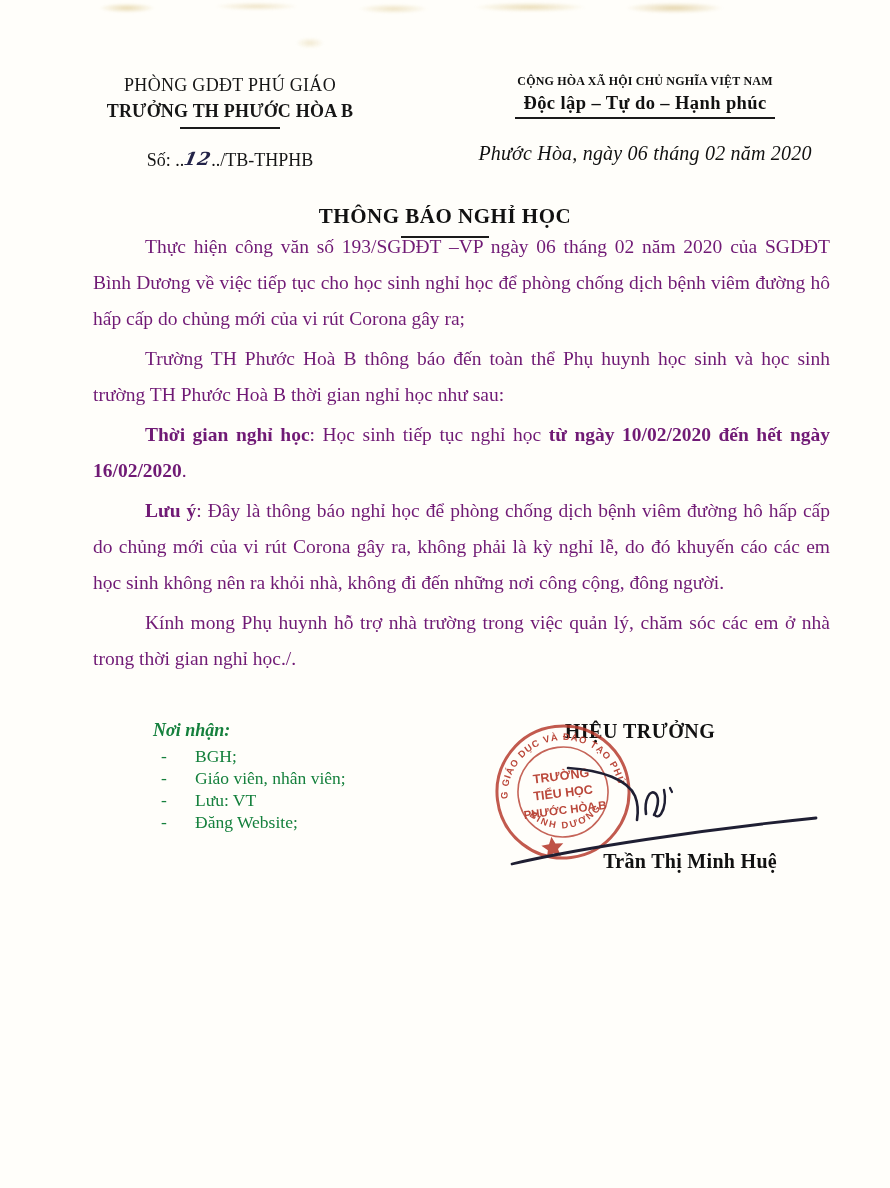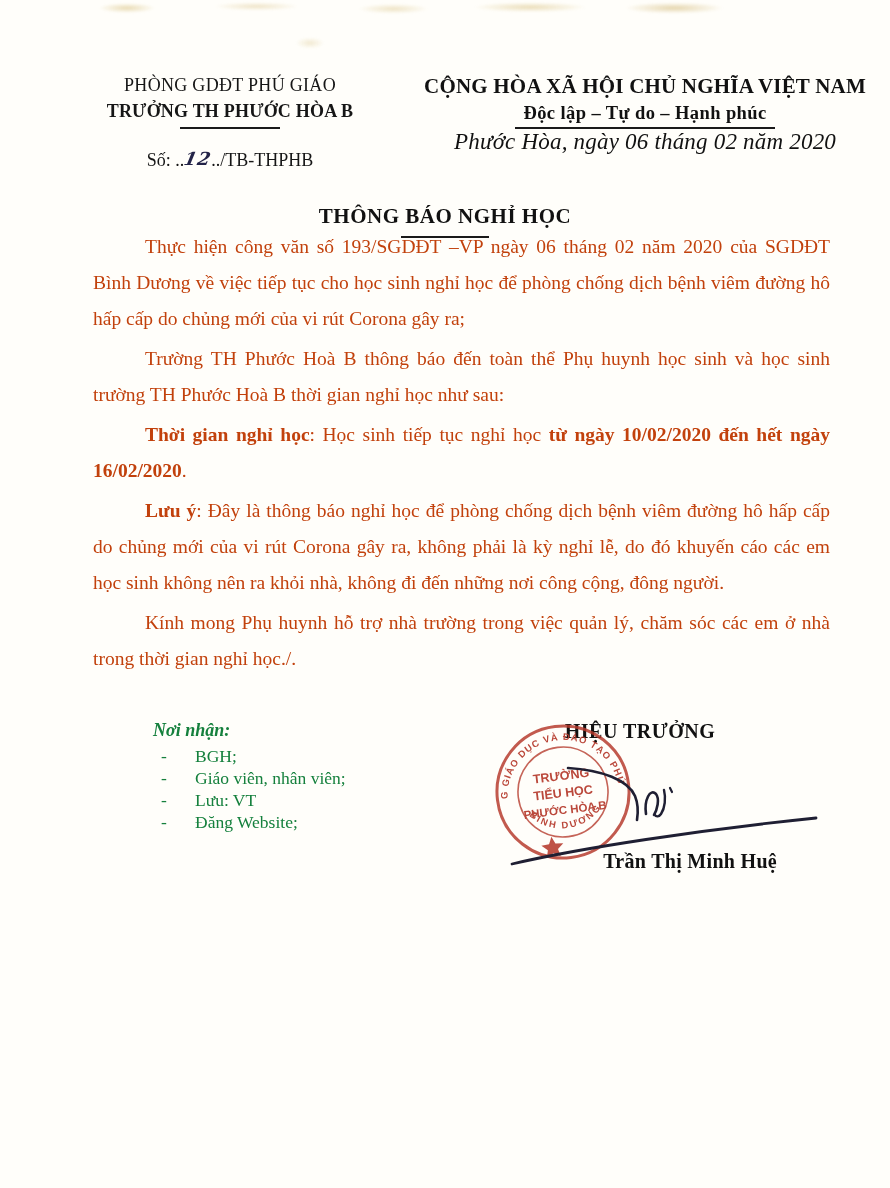--- a/index.html
+++ b/index.html
@@ -40,38 +40,38 @@
   .so-hand{
     font-family:"DejaVu Serif", serif;font-style:italic;font-weight:bold;
     color:#232347;display:inline-block;transform:skewX(-12deg) translateY(-1px);
     letter-spacing:1px;
   }
 
   .header-right{
     position:absolute;left:415px;top:74px;width:460px;text-align:center;
     color:#111;
   }
-  .header-right .l1{font-weight:bold;font-size:21px;letter-spacing:.2px;}
+  .header-right .l1{font-weight:bold;font-size:12px;letter-spacing:.2px;}
   .header-right .l2{
     display:inline-block;font-weight:bold;font-size:18.5px;margin-top:4px;
     padding:0 8px 3px;border-bottom:2.2px solid #1a1a1a;letter-spacing:.4px;
   }
-  .dateline{font-style:italic;font-size:23px;letter-spacing:.2px;}
+  .dateline{margin-top:23px;font-style:italic;font-size:20px;letter-spacing:.2px;}
 
   
   .doc-title{
     position:absolute;left:0;top:204px;width:890px;text-align:center;
   }
   .doc-title .t{font-weight:bold;font-size:21px;letter-spacing:.5px;color:#111;}
   .doc-title .rule{width:88px;border-top:2.4px solid #1a1a1a;margin:7px auto 0;}
 
   
   .body-text{
     position:absolute;left:93px;top:229px;width:737px;
-    font-size:19.5px;line-height:36px;text-align:justify;color:#c2410c;
+    font-size:19.5px;line-height:36px;text-align:justify;color:#701a75;
   }
   .body-text p{margin:0 0 4px 0;text-indent:52px;}
   .body-text b{font-weight:bold;}
 
   
   .noi-nhan{position:absolute;left:153px;top:720px;font-size:17.5px;color:#15803d;}
   .noi-nhan .nn-label{font-weight:bold;font-style:italic;font-size:18px;}
   .noi-nhan ul{list-style:none;margin:4px 0 0 0;padding:0;}
   .noi-nhan li{line-height:22px;}
   .noi-nhan .dash{display:inline-block;width:34px;padding-left:8px;}

